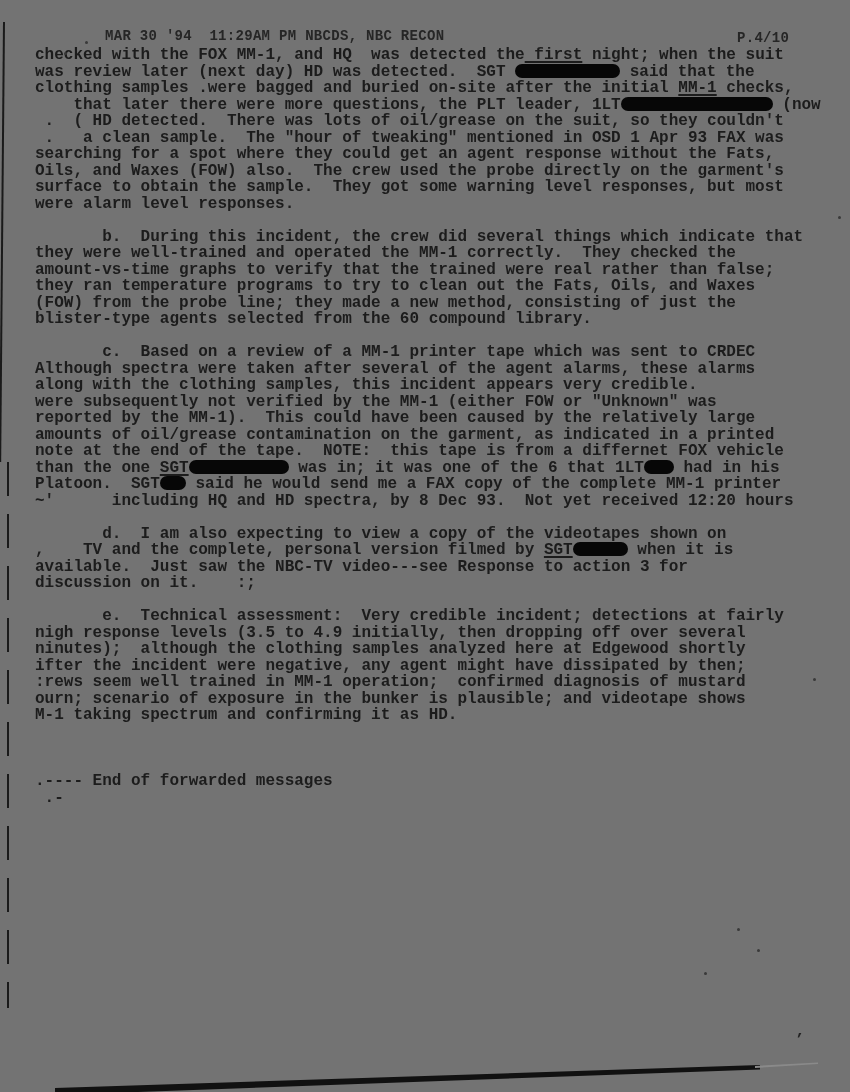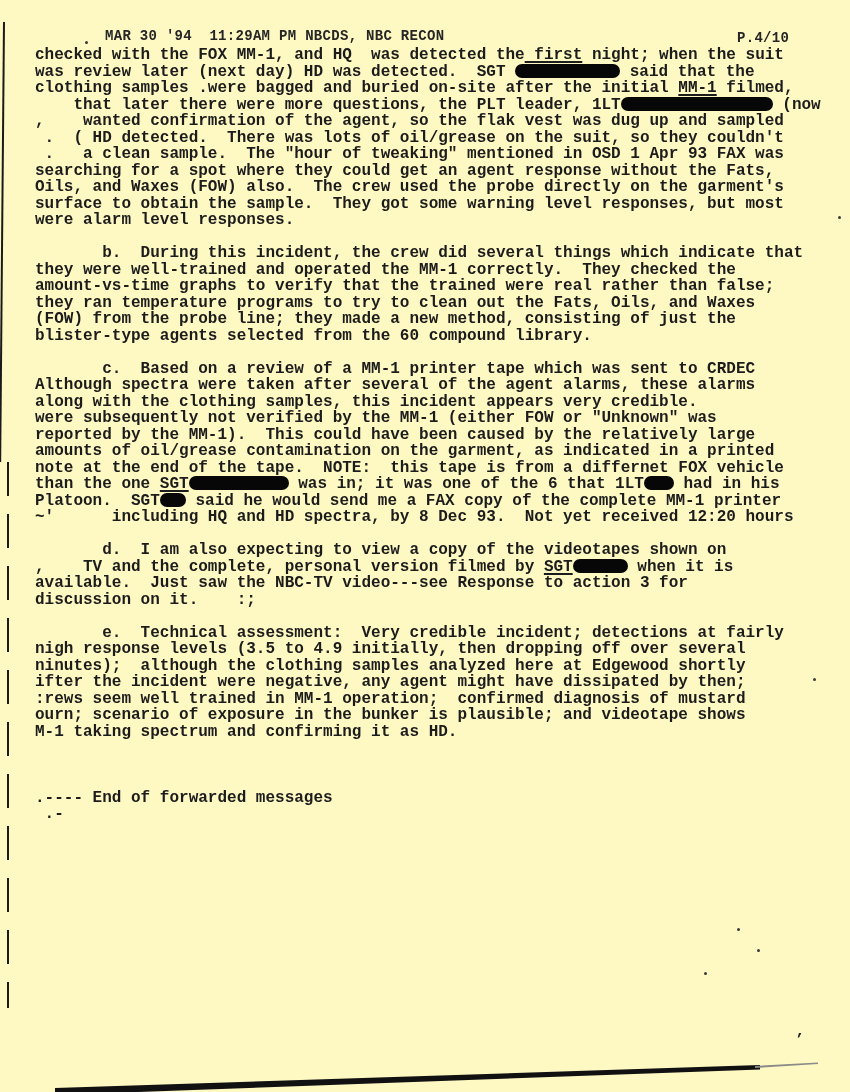--- a/index.html
+++ b/index.html
@@ -1,17 +1,17 @@
 <!DOCTYPE html>
 <html><head>
 <meta charset="utf-8">
 <style>
   html,body{margin:0;padding:0;background:#ffffff;}
   .page{
-    position:relative;width:850px;height:1092px;background:#fef9c3;
+    position:relative;width:850px;height:1092px;background:#737373;
     font-family:"Liberation Mono","DejaVu Sans Mono",monospace;
     color:#1c1c1c;overflow:hidden;
   }
   
   .fax-header{position:absolute;top:28px;left:0;width:100%;height:18px;
     font-size:14px;font-weight:bold;letter-spacing:.3px;color:#262626;}
   .stamp{position:absolute;left:105px;top:0;white-space:pre;}
   .pagenum{position:absolute;left:737px;top:2px;}
   
   .doc{position:absolute;left:35px;top:47px;font-size:16px;font-weight:bold;
@@ -37,23 +37,22 @@
   <div class="scan-left-bottom"></div>
 
   <div class="fax-header">
     <span class="stamp">MAR 30 '94  11:29AM PM NBCDS, NBC RECON</span>
     <span class="pagenum">P.4/10</span>
   </div>
 
   <div class="doc">
       <div class="line"><span>checked with the FOX MM-1, and HQ  was detected the</span><span class="u"> first</span><span> night; when the suit</span></div>
       <div class="line"><span>was review later (next day) HD was detected.  SGT </span><span class="redact" style="width: 105px;"></span><span> said that the</span></div>
-      <div class="line"><span>clothing samples .were bagged and buried on-site after the initial </span><span class="u">MM-1</span><span> filmed,</span></div>
+      <div class="line"><span>clothing samples .were bagged and buried on-site after the initial </span><span class="u">MM-1</span><span> checks,</span></div>
       <div class="line"><span>    that later there were more questions, the PLT leader, 1LT</span><span class="redact" style="width: 152px;"></span><span> (now</span></div>
-      <div class="line"><span>,    wanted confirmation of the agent, so the flak vest was dug up and sampled</span></div>
       <div class="line"><span> .  ( HD detected.  There was lots of oil/grease on the suit, so they couldn't</span></div>
       <div class="line"><span> .   a clean sample.  The "hour of tweaking" mentioned in OSD 1 Apr 93 FAX was</span></div>
       <div class="line"><span>searching for a spot where they could get an agent response without the Fats,</span></div>
       <div class="line"><span>Oils, and Waxes (FOW) also.  The crew used the probe directly on the garment's</span></div>
       <div class="line"><span>surface to obtain the sample.  They got some warning level responses, but most</span></div>
       <div class="line"><span>were alarm level responses.</span></div>
       <div class="line"> </div>
       <div class="line"><span>       b.  During this incident, the crew did several things which indicate that</span></div>
       <div class="line"><span>they were well-trained and operated the MM-1 correctly.  They checked the</span></div>
       <div class="line"><span>amount-vs-time graphs to verify that the trained were real rather than false;</span></div>

